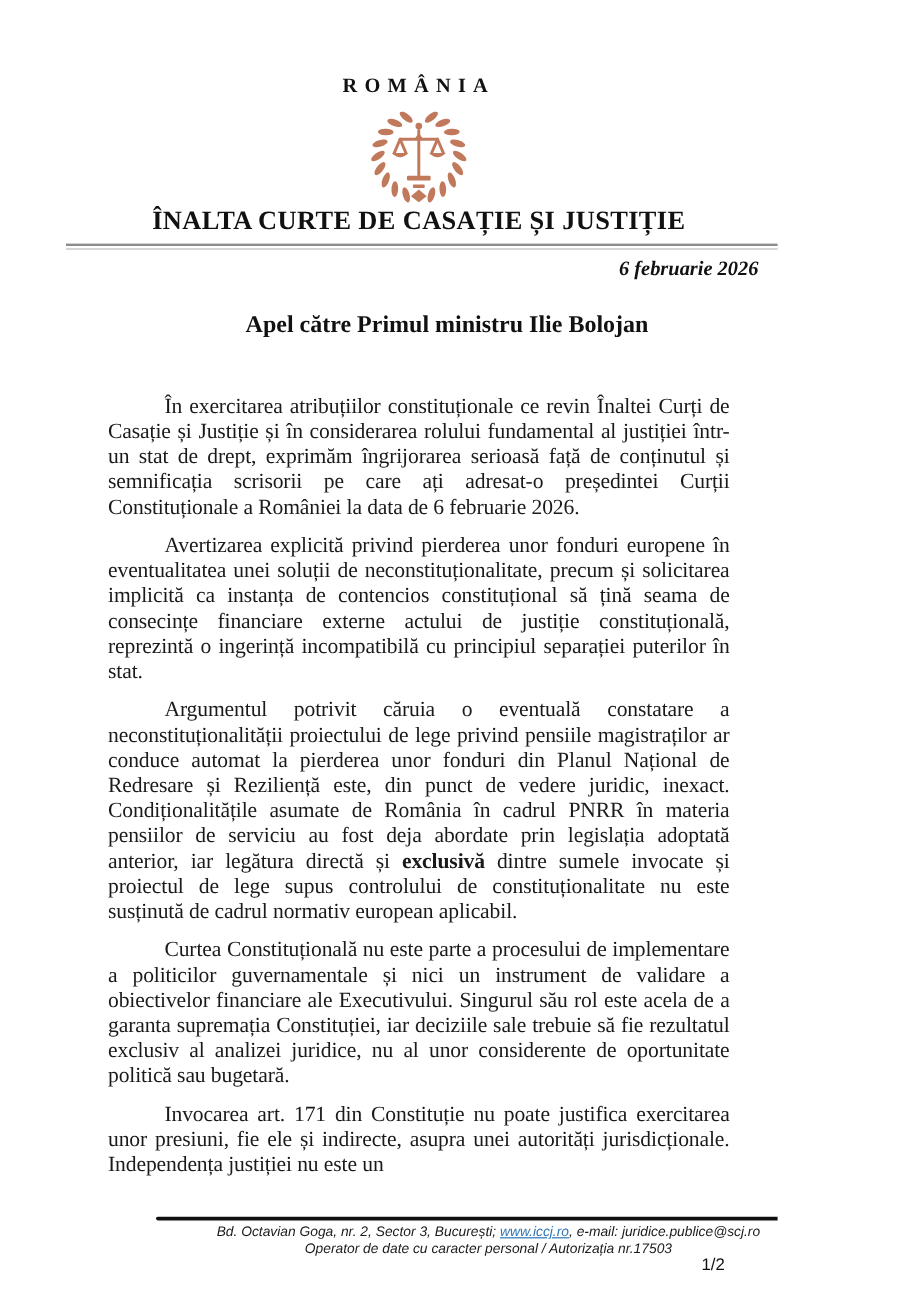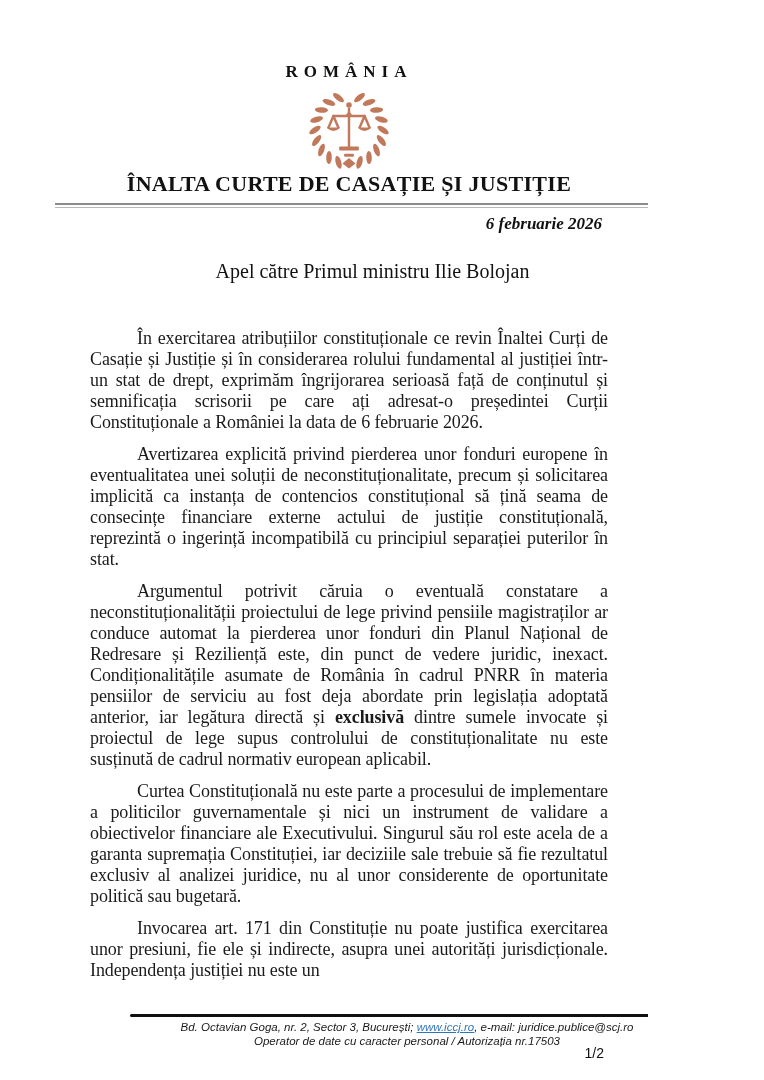--- a/index.html
+++ b/index.html
@@ -30,27 +30,27 @@
     font-size:22px;font-weight:bold;line-height:26px;
     letter-spacing:.3px;color:#111;white-space:nowrap;
   }
   .header-rule{
     margin:6px 0 0 55px;width:675px;height:2px;
     border-top:2px solid var(--divider);
     border-bottom:1px solid #b9b9b9;
     box-sizing:content-box;
   }
   .doc-date{
-    margin:5px 46px 0 0;text-align:right;
+    margin:5px 16px 0 0;text-align:right;
     font-size:17px;font-weight:bold;font-style:italic;line-height:21px;color:#111;padding-left:24px;
   }
   
   .doc-title{
     margin:25px 40px 0 90px;text-align:center;
-    font-size:20px;font-weight:normal;line-height:25px;color:#111;
+    font-size:20px;font-weight:bold;line-height:25px;color:#111;
   }
   .doc-title .t1{text-indent:47px;}
   
   .salutation{
     margin:57px 40px 0 137px;
     font-size:19px;font-style:italic;line-height:22px;
   }
   .letter-body{margin:44px 40px 0 90px;}
   .letter-body p{
     margin:0 0 11px 0;

